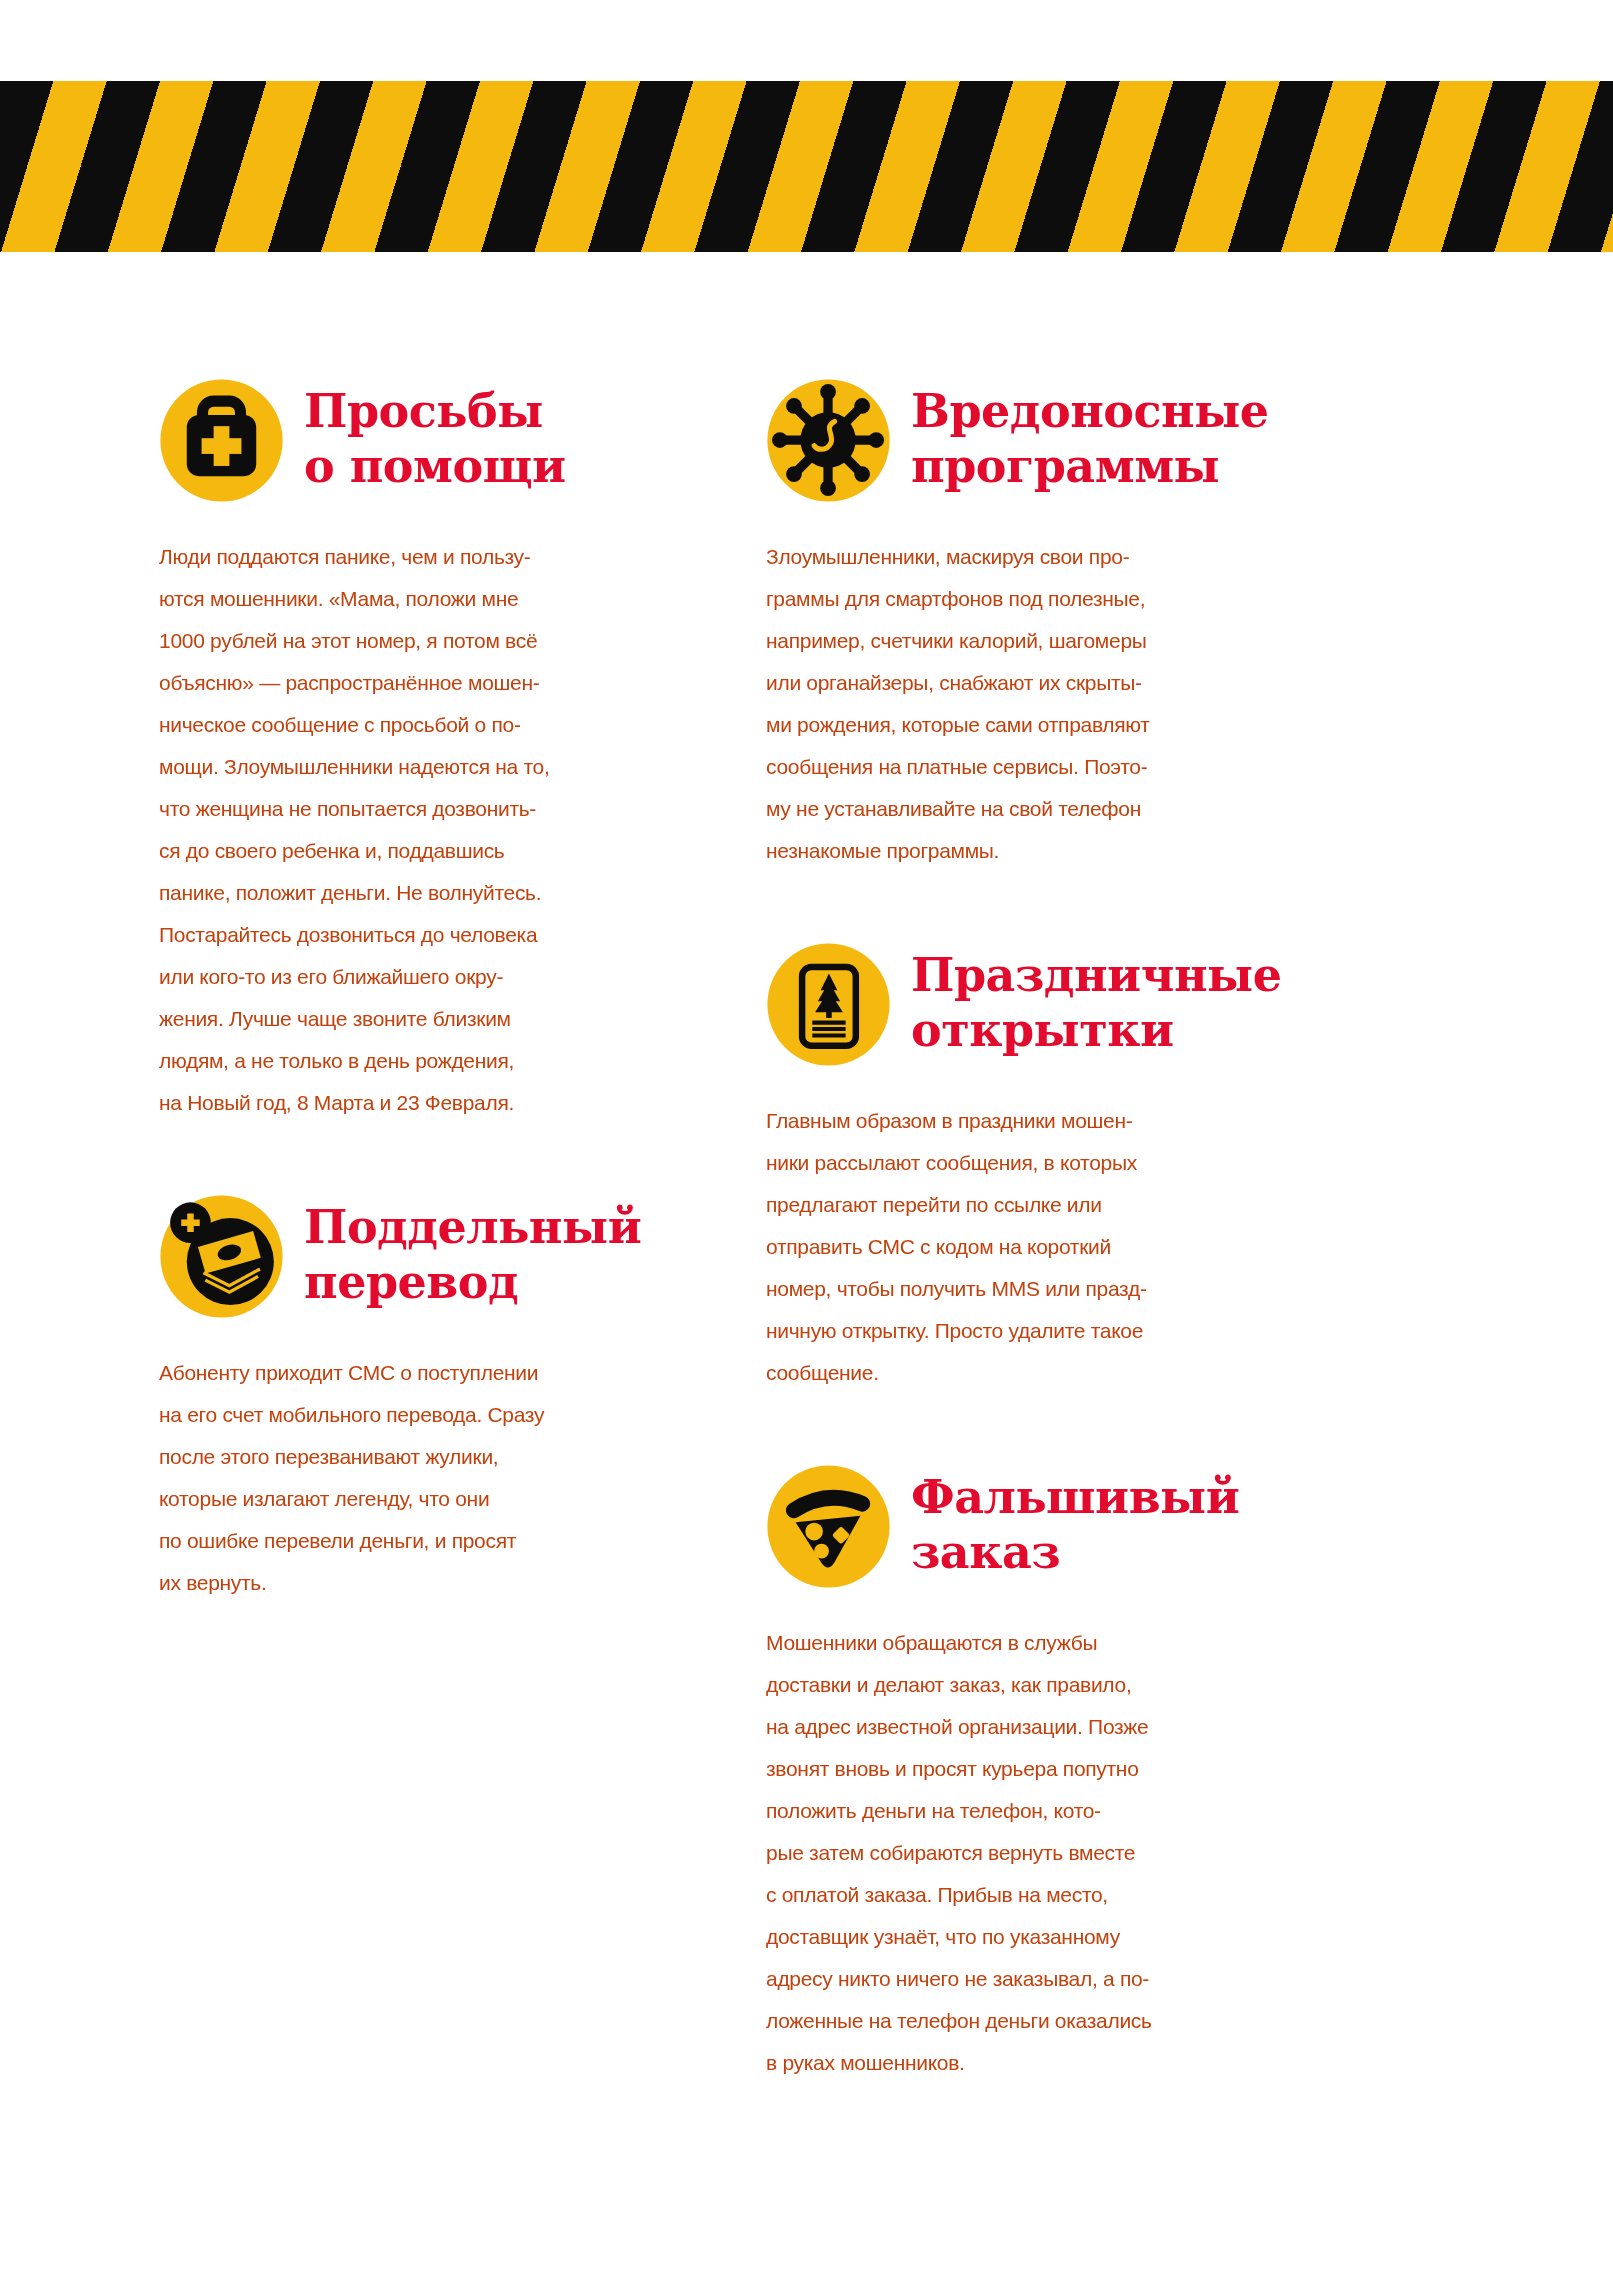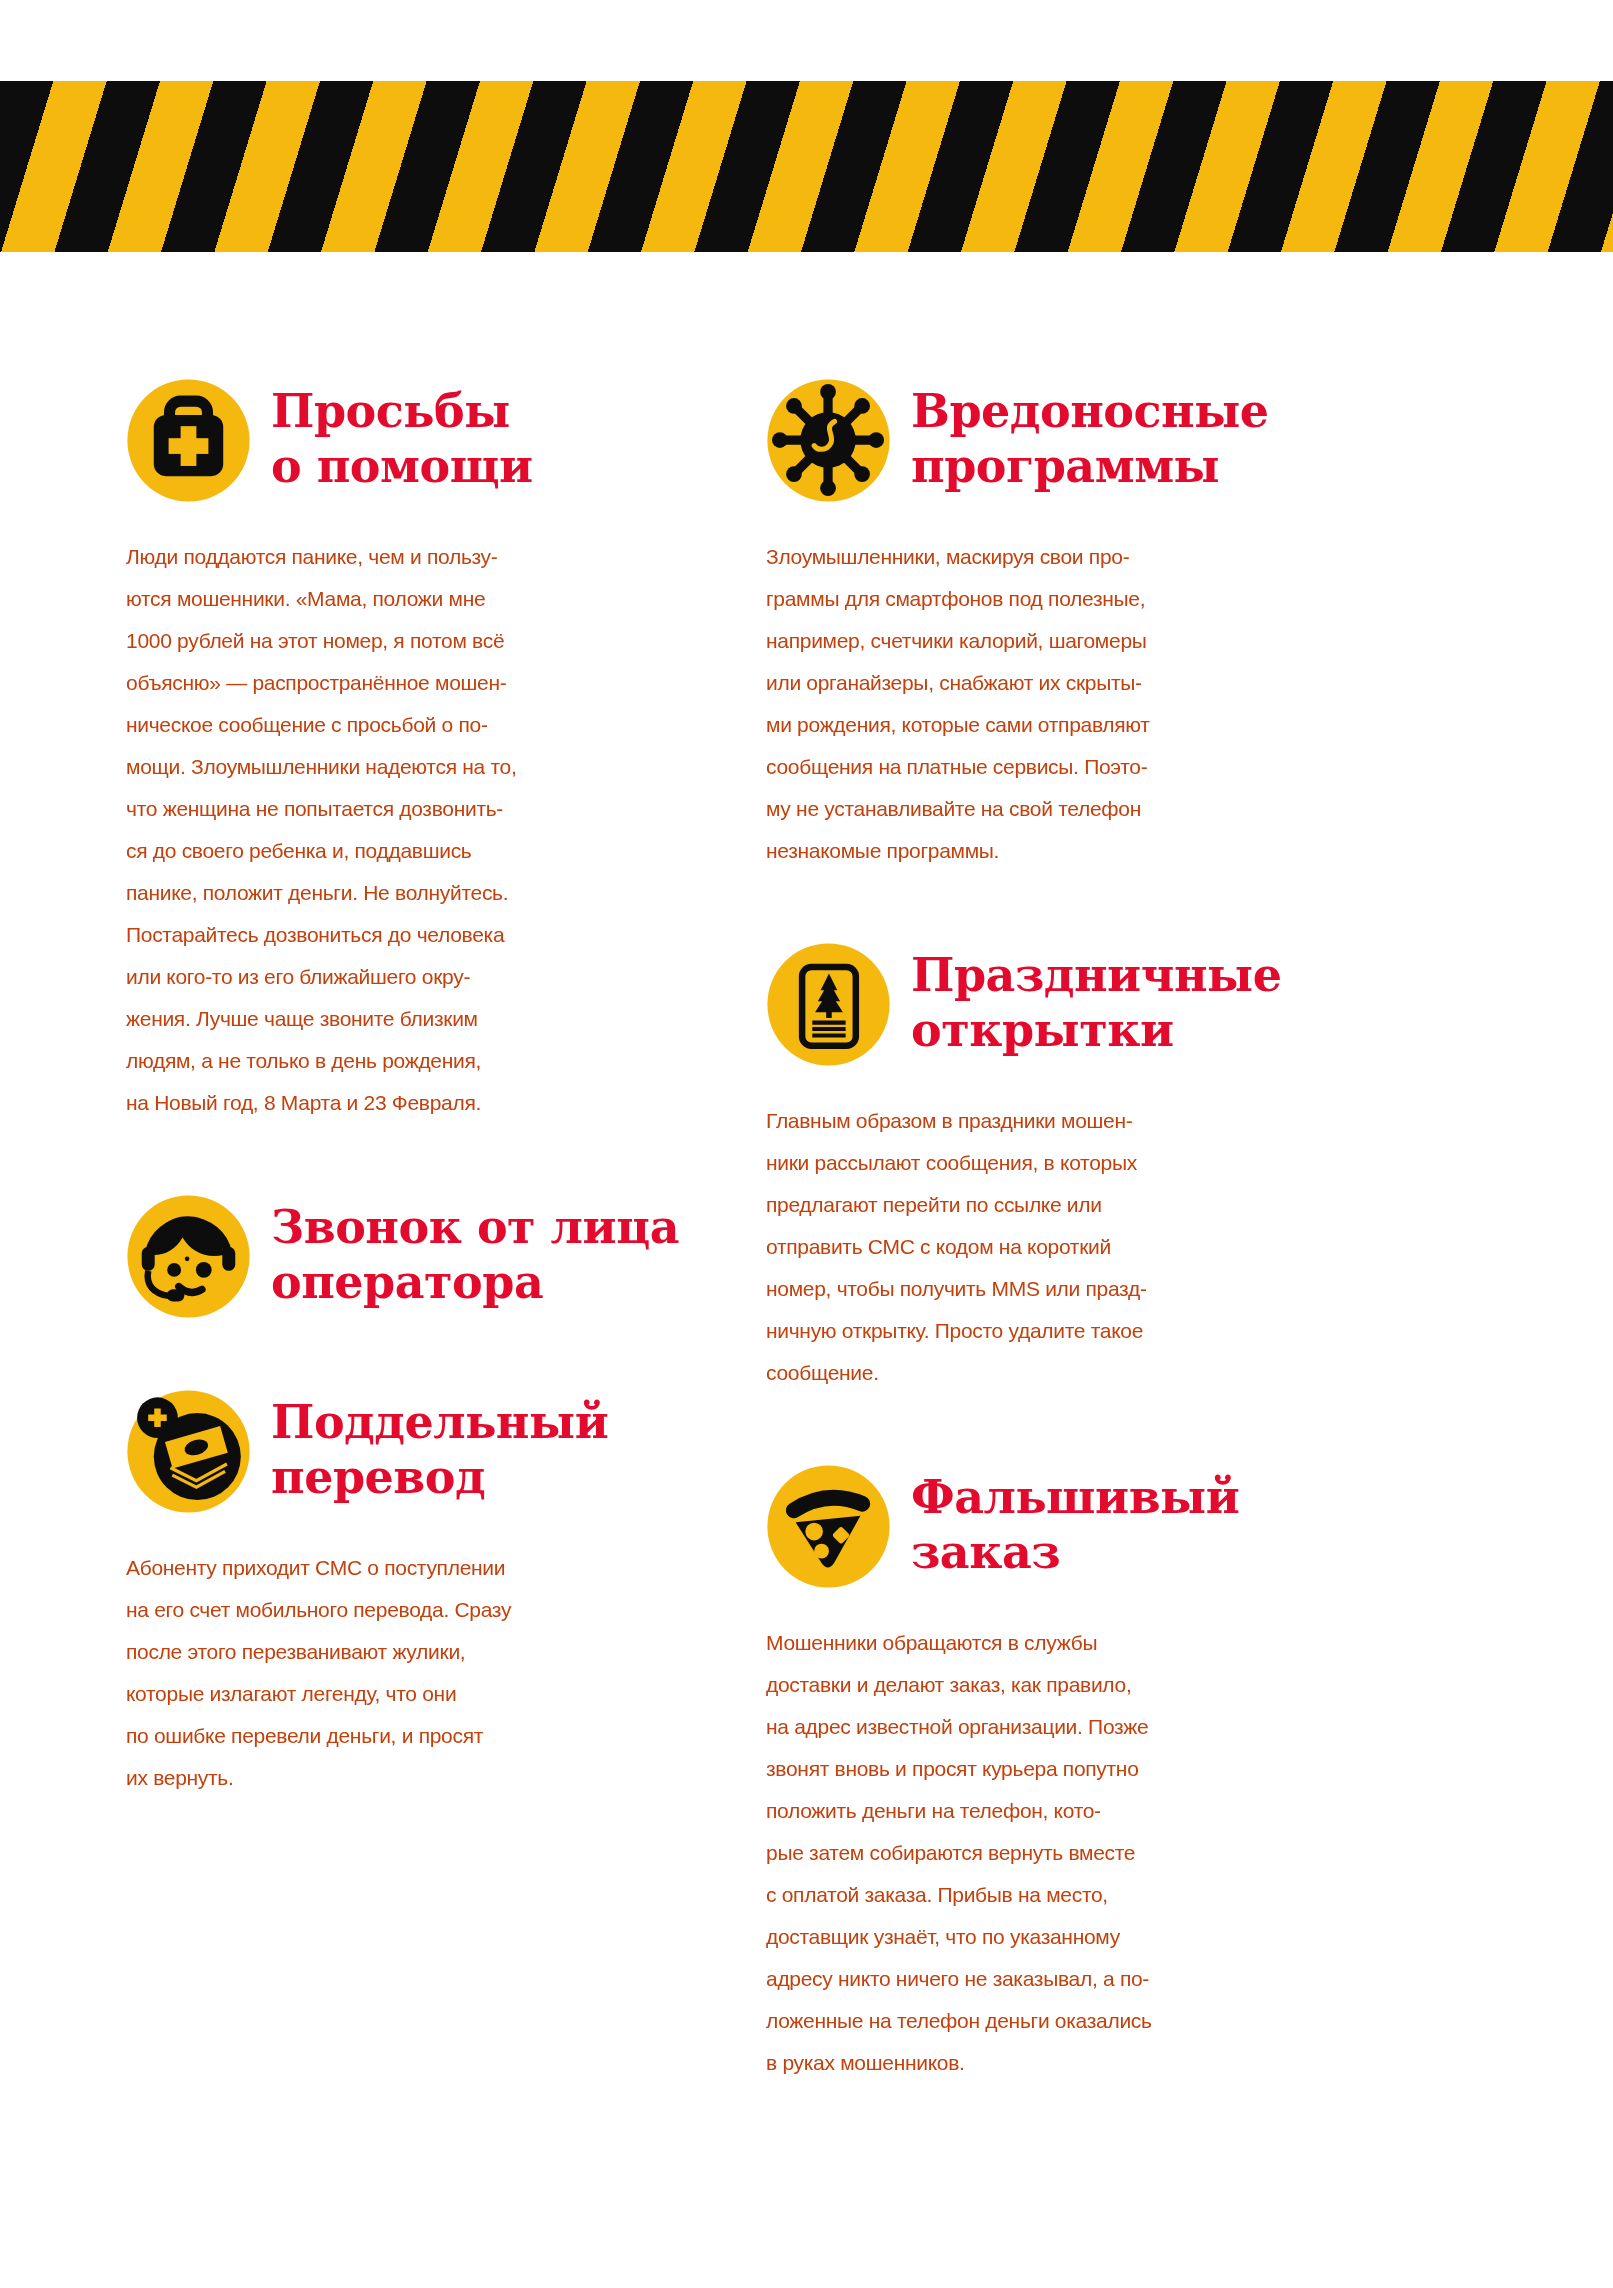--- a/index.html
+++ b/index.html
@@ -8,21 +8,21 @@
     width:1613px;height:2289px;
     background:#ffffff;
     overflow:hidden;
     font-family:"Liberation Sans",sans-serif;
   }
   .stripes{
     position:absolute;left:0;top:81px;width:1613px;height:171px;
     background:repeating-linear-gradient(107deg,#0d0d0d 0 51px,#f5b80e 51px 102px);
   }
   .col{position:absolute;top:378px;width:669px;}
-  .col-left{left:126px;}
+  .col-left{left:159px;}
   .col-right{left:766px;}
   .sec + .sec{margin-top:70px;}
   .sec-head{display:flex;align-items:flex-start;gap:20px;}
   .badge{width:125px;height:125px;flex:0 0 125px;}
   .badge svg{display:block;width:125px;height:125px;}
   .title{
     margin:5.5px 0 0 0;
     font-family:"DejaVu Serif","Liberation Serif",serif;
     font-weight:700;
     font-size:46px;line-height:55px;
@@ -71,39 +71,20 @@
 ся до своего ребенка и, поддавшись
 панике, положит деньги. Не волнуйтесь.
 Постарайтесь дозвониться до человека
 или кого-то из его ближайшего окру-
 жения. Лучше чаще звоните близким
 людям, а не только в день рождения,
 на Новый год, 8 Марта и 23 Февраля.</p>
     </section>
 
     <section class="sec">
-      <div class="sec-head">
-        <span class="badge">
-          <svg viewBox="0 0 135 135">
-            <circle cx="67.5" cy="67.5" r="66" fill="#f5b80e"></circle>
-            <path d="M25,64 a43,41 0 0 1 85,0" fill="none" stroke="#0d0d0d" stroke-width="9"></path>
-            <path d="M30,66 C28,36 48,24 66,24 C88,24 104,38 105,64 L105,66 C86,70 70,62 61,47 C54,60 42,66 30,66 Z" fill="#0d0d0d"></path>
-            <rect x="17" y="57" width="14" height="26" rx="7" fill="#0d0d0d"></rect>
-            <rect x="104" y="57" width="14" height="26" rx="7" fill="#0d0d0d"></rect>
-            <circle cx="52" cy="82" r="7.5" fill="#0d0d0d"></circle>
-            <circle cx="84" cy="82" r="8.5" fill="#0d0d0d"></circle>
-            <circle cx="66" cy="70" r="2.5" fill="#0d0d0d"></circle>
-            <path d="M57,100 q12,11 25,3" fill="none" stroke="#0d0d0d" stroke-width="8" stroke-linecap="round"></path>
-            <path d="M24,83 c-3,15 6,25 22,27" fill="none" stroke="#0d0d0d" stroke-width="7"></path>
-            <rect x="44" y="103" width="19" height="13" rx="6.5" fill="#0d0d0d"></rect>
-          </svg>
-        </span>
-        <h2 class="title">Звонок от лица
-оператора</h2>
-      </div>
     </section>
 
     <section class="sec">
       <div class="sec-head">
         <span class="badge">
           <svg viewBox="0 0 135 135">
             <circle cx="67.5" cy="67.5" r="66" fill="#f5b80e"></circle>
             <circle cx="77" cy="73" r="47" fill="#0d0d0d"></circle>
             <g transform="rotate(-16 76 63)">
               <rect x="45" y="48" width="62" height="30" fill="#f5b80e"></rect>

